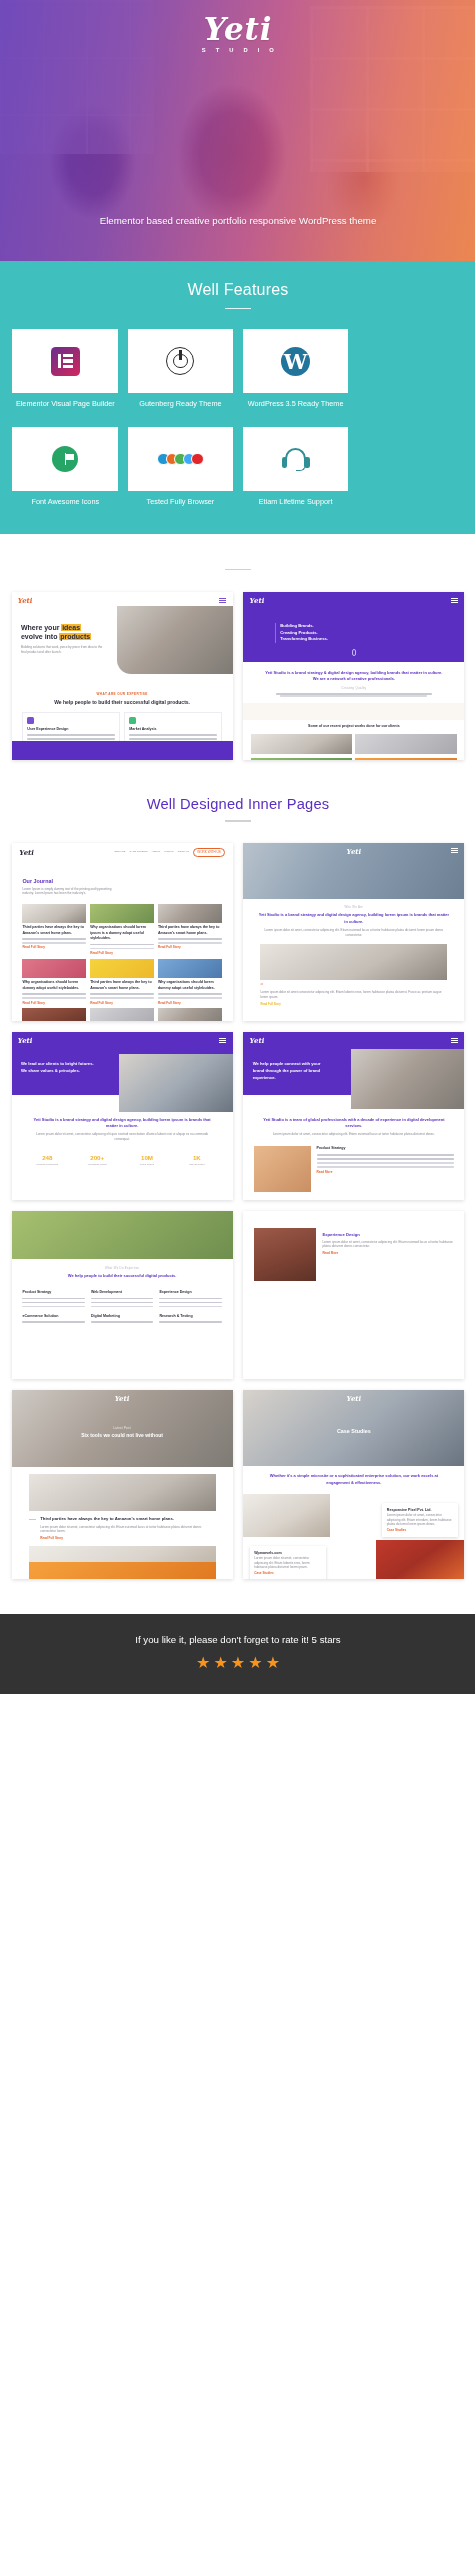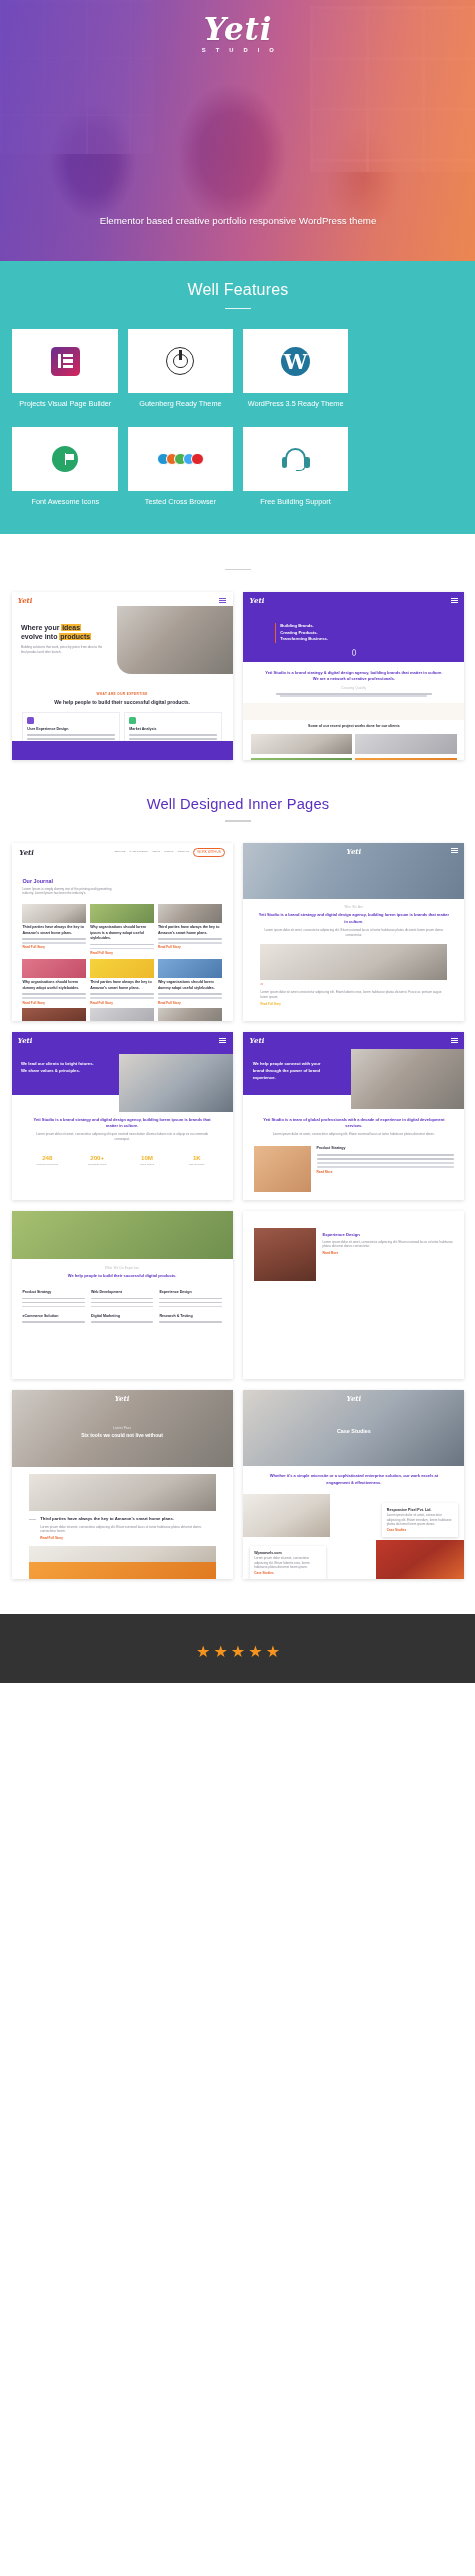--- a/index.html
+++ b/index.html
@@ -252,21 +252,21 @@
       <div class="feat-card">
         <div class="ico-elementor">
           <i class="bar"></i>
             <span class="stack">
               <i></i>
               <i></i>
               <i></i>
             </span>
         </div>
       </div>
-      <div class="feat-label">Projects Visual
+      <div class="feat-label">Elementor Visual
 Page Builder</div>
     </div>
     <div class="feat-cell">
       <div class="feat-card">
         <div class="ico-gutenberg"></div>
       </div>
       <div class="feat-label">Gutenberg
 Ready Theme</div>
     </div>
     <div class="feat-cell">
@@ -292,32 +292,32 @@
       <div class="feat-card">
         <div class="ico-browsers">
           <span class="b-ie"></span>
             <span class="b-ff"></span>
             <span class="b-ch"></span>
             <span class="b-sa"></span>
             <span class="b-op"></span>
         </div>
       </div>
       <div class="feat-label">Tested
-Cross Browser</div>
+Fully Browser</div>
     </div>
     <div class="feat-cell">
       <div class="feat-card">
         <div class="ico-headset">
           <span class="band"></span>
             <span class="l"></span>
             <span class="r"></span>
             <span class="mic"></span>
         </div>
       </div>
-      <div class="feat-label">Free Building
+      <div class="feat-label">Etiam Lifetime
 Support</div>
     </div>
   </div>
 </section>
 
 <section class="showcase">
   <div class="sec-rule dark"></div>
 
   <div class="shots">
 
@@ -692,20 +692,21 @@
           <div class="tiny" style="margin-top:1.5px;">Lorem ipsum dolor sit amet, consectetur adipiscing elit. Etiam lobortis eros, lorem habitasse platea dictumst lorem ipsum.</div>
           <div class="tiny-o" style="margin-top:1.5px;">Case Studies</div>
         </div>
       </div>
 
     </div>
   </div>
 </section>
 
 <footer class="footer">
+  <div class="footer-text">If you like it, please don't forget to rate it! 5 stars</div>
   <div class="stars">
     <span class="star">★</span>
     <span class="star">★</span>
     <span class="star">★</span>
     <span class="star">★</span>
     <span class="star">★</span>
   </div>
 </footer>
 
 

